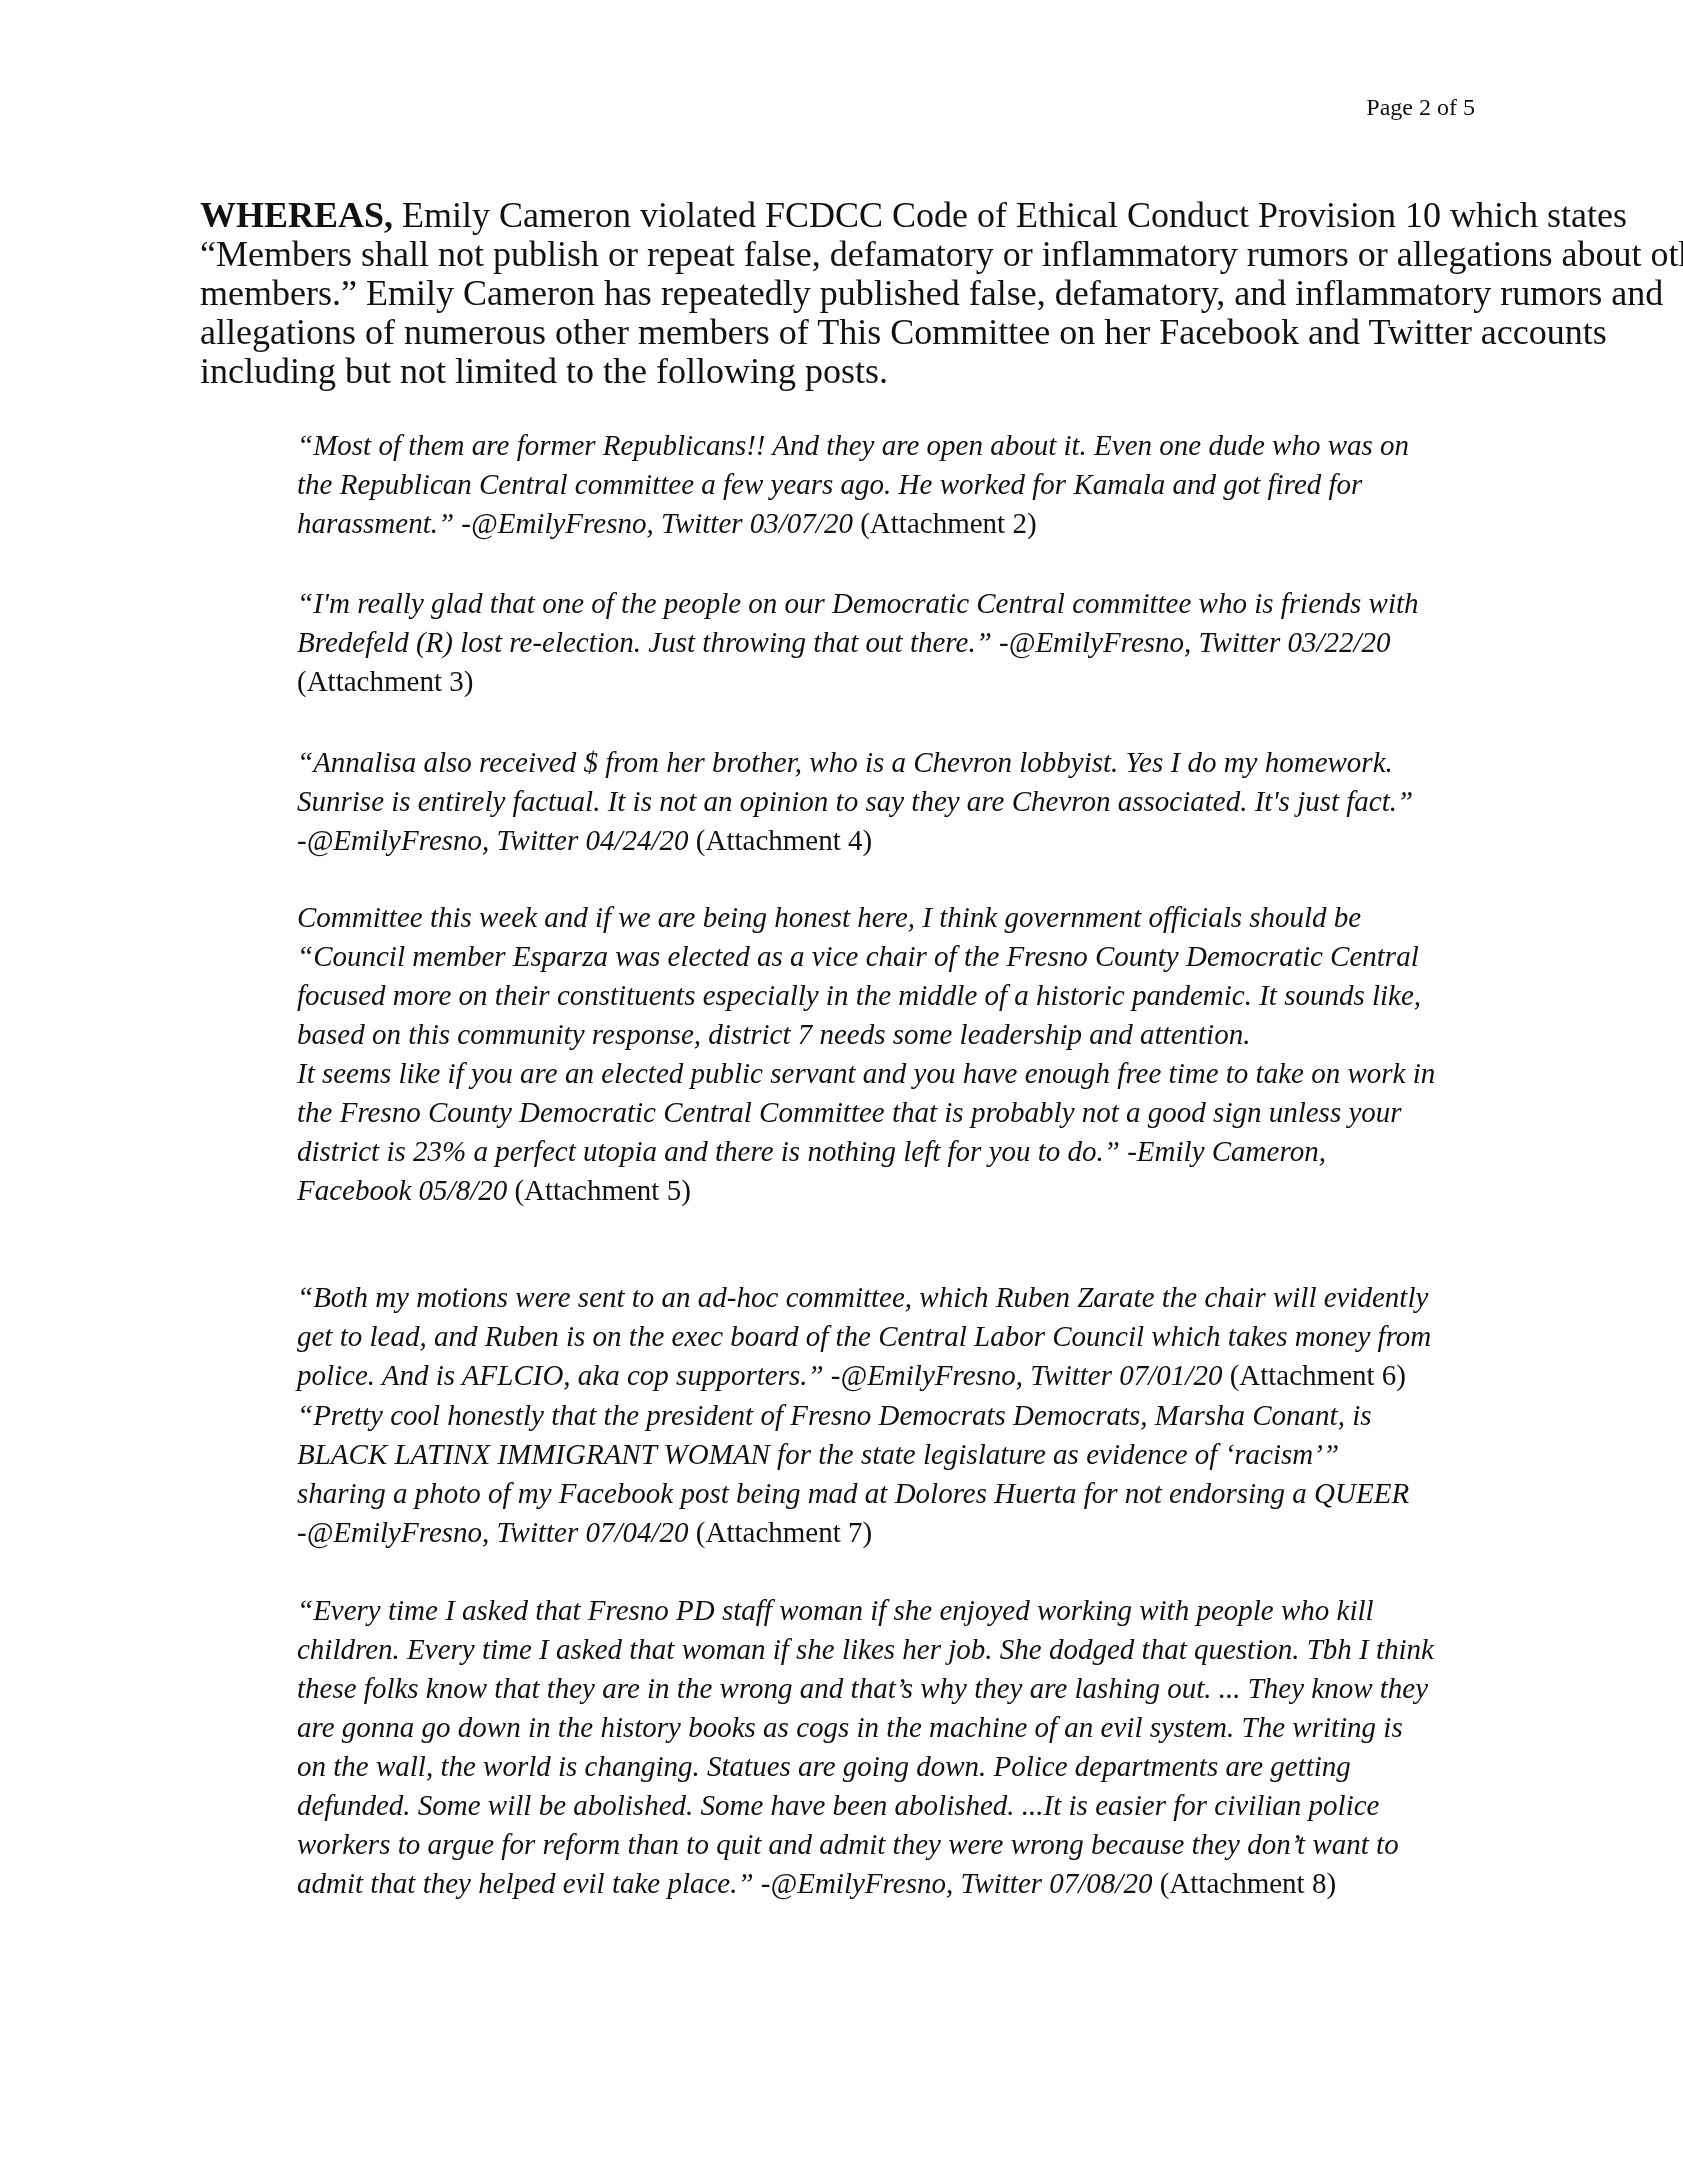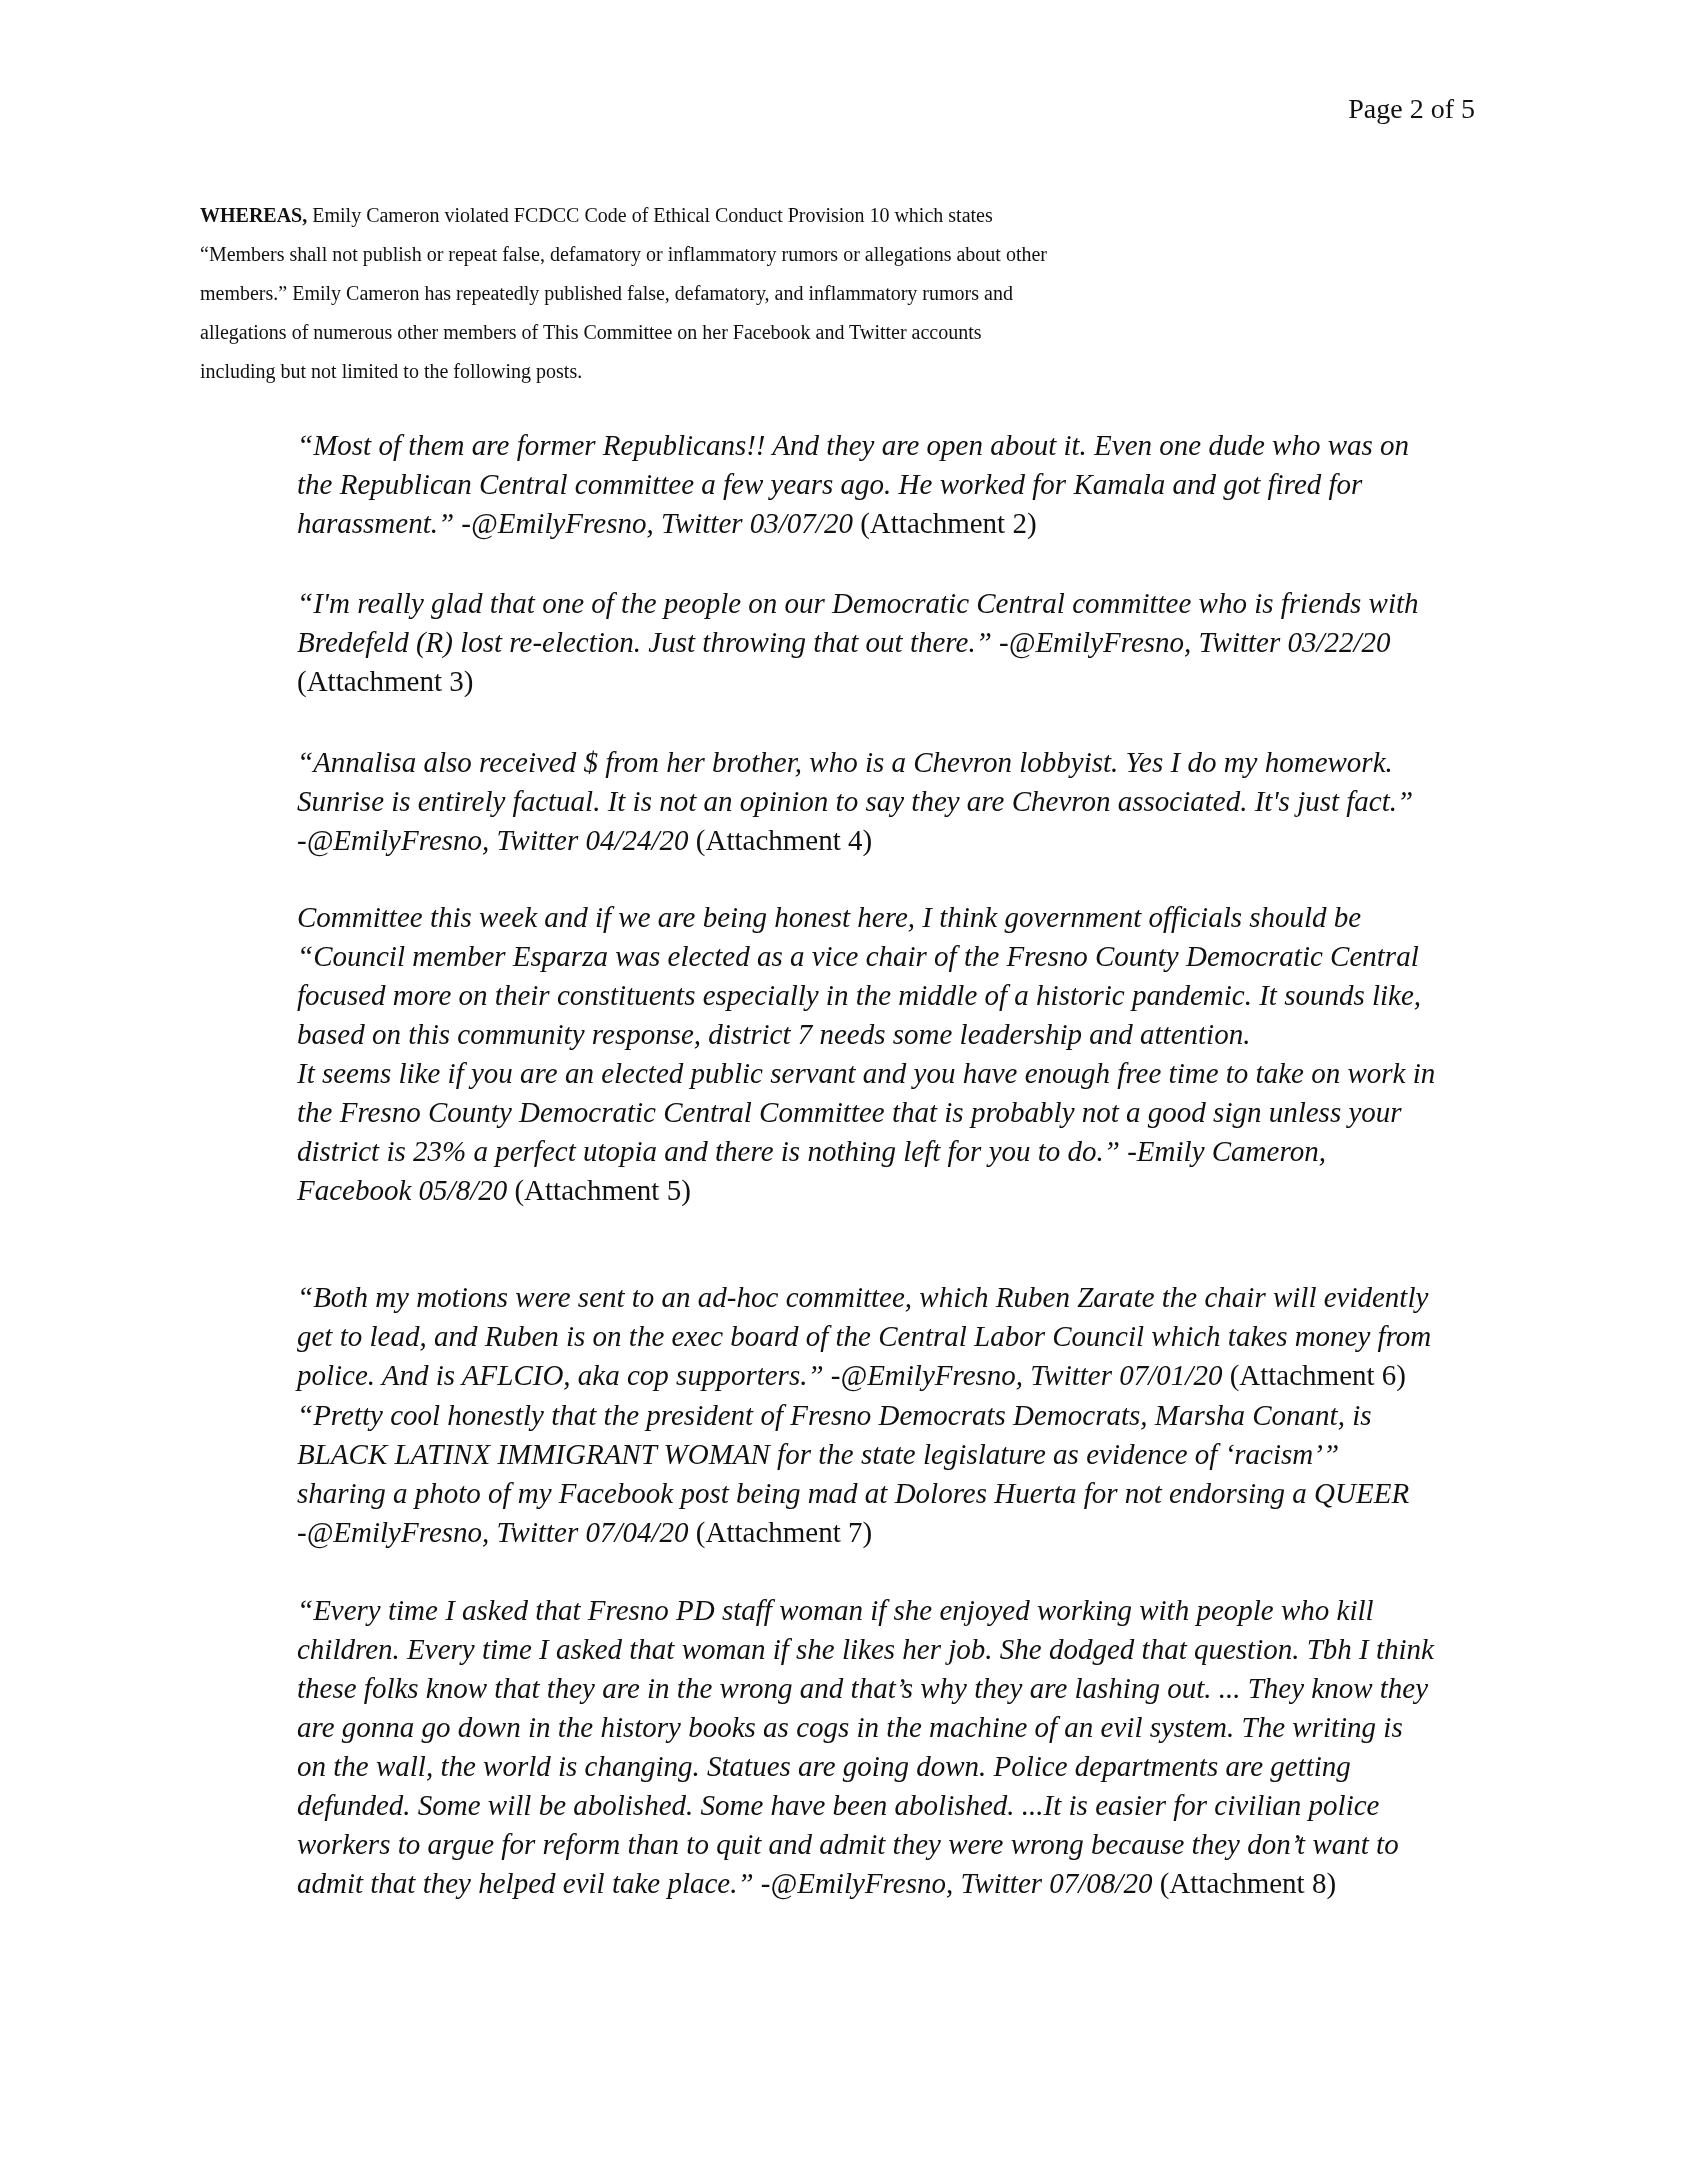--- a/index.html
+++ b/index.html
@@ -12,29 +12,29 @@
       height: 2178px;
       position: relative;
       overflow: hidden;
       font-family: "Liberation Serif", "DejaVu Serif", serif;
       color: #111111;
     }
     .page-number {
       position: absolute;
       top: 95px;
       right: 208px;
-      font-size: 28px;
+      font-size: 24px;
       line-height: 1;
     }
     .intro {
       position: absolute;
       top: 196px;
       left: 200px;
       width: 1297px;
-      font-size: 20px;
+      font-size: 36px;
       line-height: 39px;
     }
     .intro .line { display: block; white-space: nowrap; }
     .intro strong { font-weight: bold; }
     .quote {
       position: absolute;
       left: 297px;
       width: 1208px;
       font-size: 29px;
       line-height: 39px;

